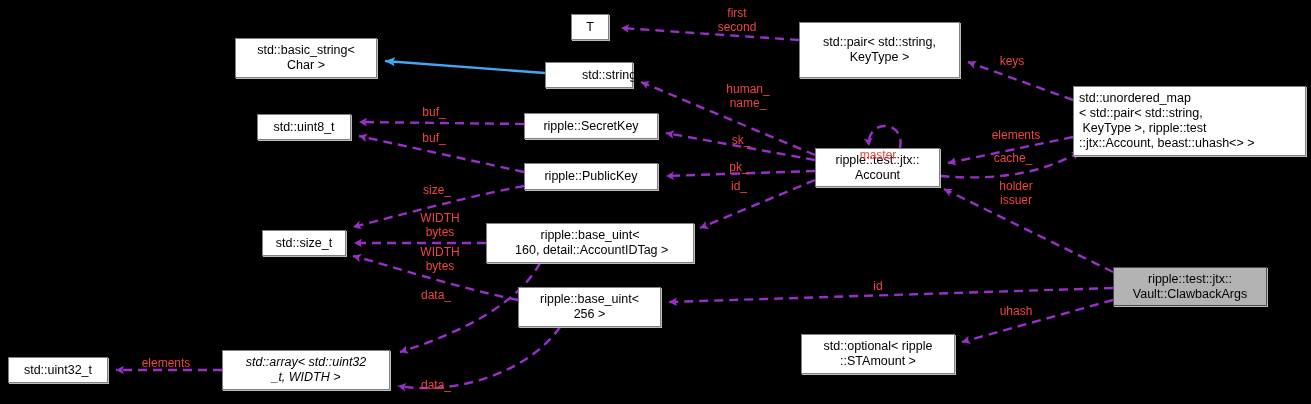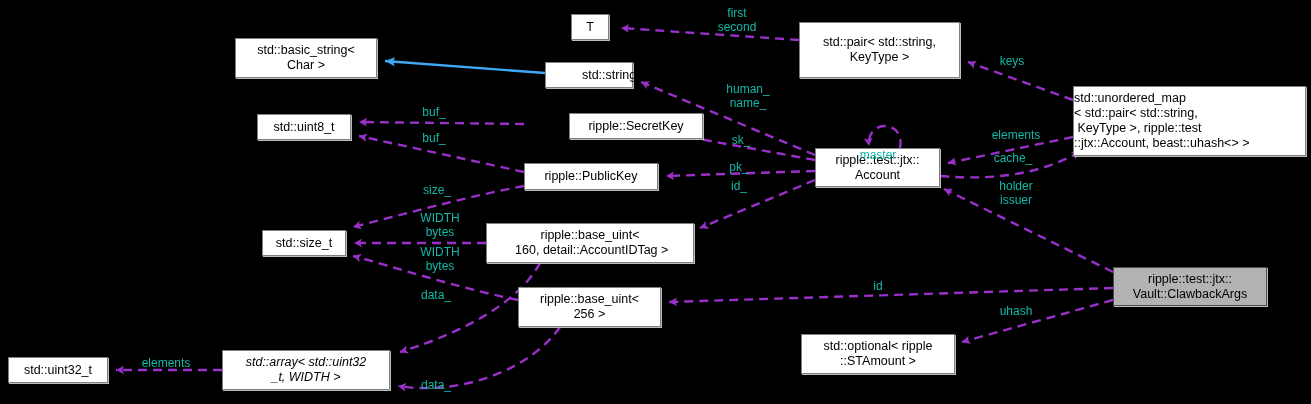--- a/index.html
+++ b/index.html
@@ -23,21 +23,21 @@
     display:flex;
     align-items:center;
     justify-content:center;
     white-space:pre;
     z-index:3;
     box-shadow:1px 1px 0 #bdbdbd;
   }
   .node.highlight{background:#b3b3b3;border:1px solid #4d4d4d;}
   .edge-label{
     position:absolute;
-    color:#14b8a6;
+    color:#ef4444;
     font-size:12px;
     line-height:14px;
     text-align:center;
     white-space:pre;
     z-index:4;
     transform:translateX(-50%);
   }
 </style>
 </head>
 <body>
@@ -102,26 +102,26 @@
     </g>
   </svg>
 
   <div id="nodes">
       <div class="node" style="left: 571px; top: 14px; width: 38px; height: 26px;">T</div>
       <div class="node" style="left: 235px; top: 38px; width: 142px; height: 40px;">std::basic_string&lt;
 Char &gt;</div>
       <div class="node" style="left: 799px; top: 22px; width: 161px; height: 56px;">std::pair&lt; std::string,
 KeyType &gt;</div>
       <div class="node" style="left: 545px; top: 62px; width: 88px; height: 26px; padding-left: 40px;">std::string</div>
-      <div class="node" style="left: 1073px; top: 86px; width: 233px; height: 70px; justify-content: flex-start; text-align: left; ">std::unordered_map
+      <div class="node" style="left: 1073px; top: 86px; width: 233px; height: 70px; justify-content: flex-start; text-align: left; padding-left: 5px;">std::unordered_map
 &lt; std::pair&lt; std::string,
  KeyType &gt;, ripple::test
 ::jtx::Account, beast::uhash&lt;&gt; &gt;</div>
       <div class="node" style="left: 257px; top: 114px; width: 94px; height: 26px;">std::uint8_t</div>
-      <div class="node" style="left: 524px; top: 113px; width: 134px; height: 26px; margin-left: 45px;">ripple::SecretKey</div>
+      <div class="node" style="left: 524px; top: 113px; width: 134px; height: 26px;">ripple::SecretKey</div>
       <div class="node" style="left: 524px; top: 163px; width: 134px; height: 27px;">ripple::PublicKey</div>
       <div class="node" style="left: 815px; top: 148px; width: 125px; height: 39px;">ripple::test::jtx::
 Account</div>
       <div class="node" style="left: 262px; top: 230px; width: 84px; height: 26px;">std::size_t</div>
       <div class="node" style="left: 486px; top: 223px; width: 208px; height: 40px;">ripple::base_uint&lt;
  160, detail::AccountIDTag &gt;</div>
       <div class="node highlight" style="left: 1113px; top: 267px; width: 154px; height: 39px;">ripple::test::jtx::
 Vault::ClawbackArgs</div>
       <div class="node" style="left: 518px; top: 287px; width: 143px; height: 40px;">ripple::base_uint&lt;
 256 &gt;</div>

